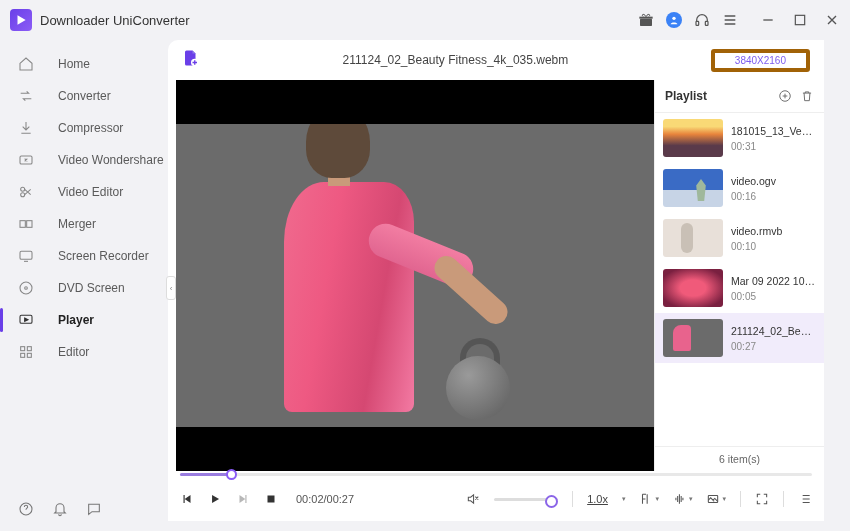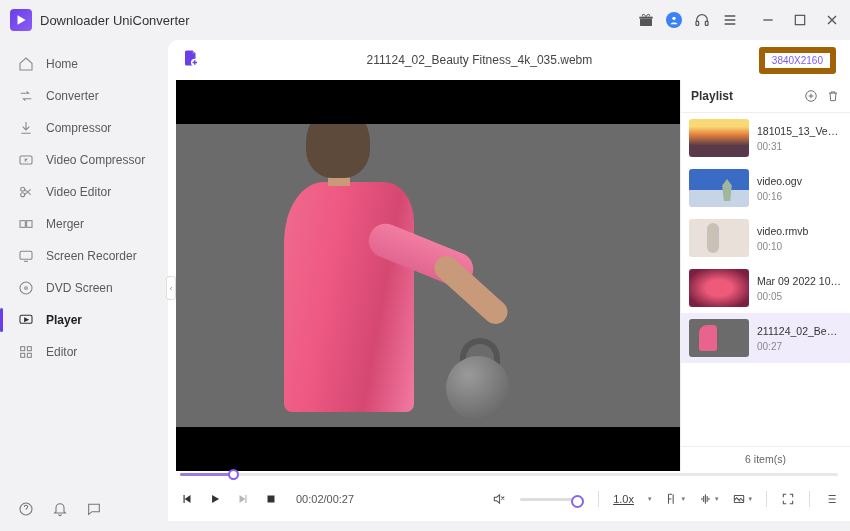--- a/index.html
+++ b/index.html
@@ -13,36 +13,36 @@
 .title-icons span, .title-icons svg { width:16px; height:16px; color:#555; cursor:pointer; }
 .gift { color:#ff6b35; }
 .avatar { width:18px; height:18px; border-radius:50%; background:#3b82f6; display:flex; align-items:center; justify-content:center; }
 .avatar svg { width:10px; height:10px; fill:#fff; }
 .win-ctrl { display:flex; gap:16px; margin-left:10px; }
 .win-ctrl span { cursor:pointer; display:flex; align-items:center; justify-content:center; width:16px; height:16px; }
 
 .body { display:flex; height:calc(100% - 40px); }
 
 .sidebar { width:168px; padding-top:8px; position:relative; }
-.side-item { height:32px; display:flex; align-items:center; padding-left:18px; gap:12px; font-size:12px; color:#5a5a5a; cursor:pointer; position:relative; }
+.side-item { height:32px; display:flex; align-items:center; padding-left:18px; gap:24px; font-size:12px; color:#5a5a5a; cursor:pointer; position:relative; }
 .side-item.active { color:#222; font-weight:600; }
 .side-item.active::before { content:''; position:absolute; left:0; top:4px; bottom:4px; width:3px; background:#6a3fe8; border-radius:2px; }
 .side-item svg { width:16px; height:16px; stroke:#888; fill:none; stroke-width:1.6; }
 .side-item.active svg { stroke:#333; }
 .collapse-btn { position:absolute; right:-8px; top:236px; width:10px; height:24px; background:#fff; border:1px solid #ddd; border-radius:3px; display:flex; align-items:center; justify-content:center; cursor:pointer; font-size:8px; color:#888; }
 
 .bottom-icons { position:absolute; bottom:14px; left:18px; display:flex; gap:18px; }
 .bottom-icons svg { width:16px; height:16px; stroke:#777; fill:none; stroke-width:1.6; cursor:pointer; }
 
-.main { flex:1; background:#fff; border-radius:10px 0 0 0; margin:0 0 10px 0; display:flex; flex-direction:column; overflow:hidden; }
+.main { flex:1; background:#fff; border-radius:10px 0 0 0; margin:0 26px 10px 0; display:flex; flex-direction:column; overflow:hidden; }
 .topbar { height:40px; display:flex; align-items:center; padding:0 14px; }
 .add-file { color:#6a3fe8; cursor:pointer; }
 .add-file svg { width:18px; height:18px; }
 .file-title { flex:1; text-align:center; font-size:12px; color:#444; }
-.res-badge { font-size:10px; color:#7c5cf0; border:6px solid #a16207; padding:2px 7px; border-radius:3px; cursor:pointer; }
+.res-badge { font-size:10px; color:#7c5cf0; border:4px solid #a16207; padding:2px 20px; border-radius:3px; cursor:pointer; }
 
 .content { flex:1; display:flex; overflow:hidden; }
 .video-area { flex:1; background:#000; position:relative; margin-left:8px; overflow:hidden; }
 .letterbox-t,.letterbox-b { position:absolute; left:0; right:0; height:44px; background:#000; }
 .letterbox-t { top:0; } .letterbox-b { bottom:0; }
 .frame { position:absolute; top:44px; bottom:44px; left:0; right:0; background:#6b6b6b; overflow:hidden; }
 .person { position:absolute; left:80px; top:-18px; }
 .head { width:64px; height:72px; background:#5e4a3a; border-radius:50% 50% 40% 40%; position:absolute; top:0; left:50px; }
 .neck { width:22px; height:18px; background:#c99a7a; position:absolute; top:62px; left:72px; }
 .torso { width:130px; height:230px; background:linear-gradient(100deg,#f06a8e 0%,#ee5982 35%,#d54872 70%,#f37aa3 100%); position:absolute; top:76px; left:28px; border-radius:40px 30px 8px 8px/60px 40px 8px 8px; }
@@ -159,21 +159,21 @@
         <svg viewBox="0 0 24 24">
           <path d="M12 3v12m-5-5l5 5 5-5M5 20h14"></path>
         </svg>
         <span>Compressor</span>
       </div>
     <div class="side-item">
         <svg viewBox="0 0 24 24">
           <rect x="3" y="6" width="18" height="12" rx="2"></rect>
           <path d="M10 10l4 4m0-4l-4 4"></path>
         </svg>
-        <span>Video Compressor</span>
+        <span>Video Wondershare</span>
       </div>
     <div class="side-item">
         <svg viewBox="0 0 24 24">
           <circle cx="7" cy="8" r="3"></circle>
           <circle cx="7" cy="16" r="3"></circle>
           <path d="M10 8l9 8m0-8l-9 8"></path>
         </svg>
         <span>Video Editor</span>
       </div>
     <div class="side-item">

